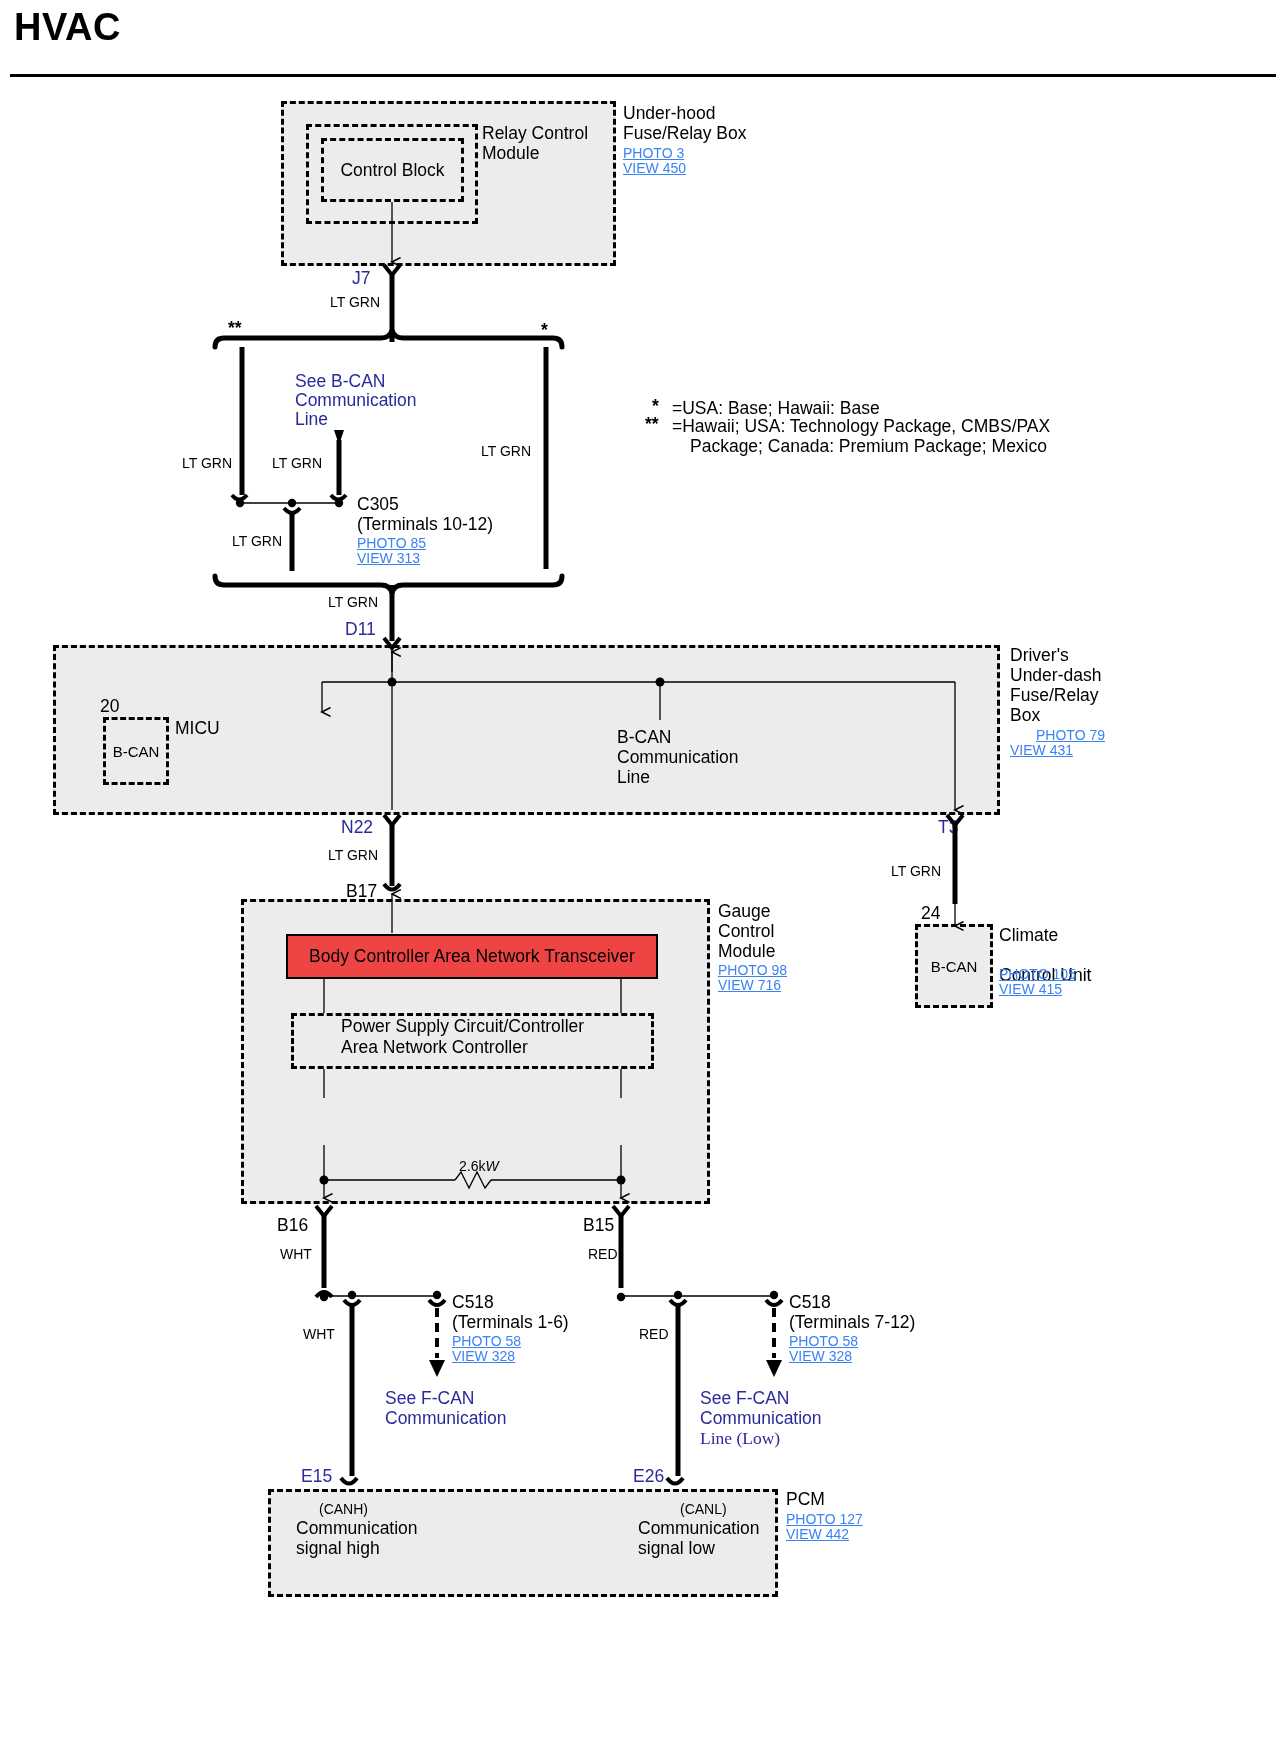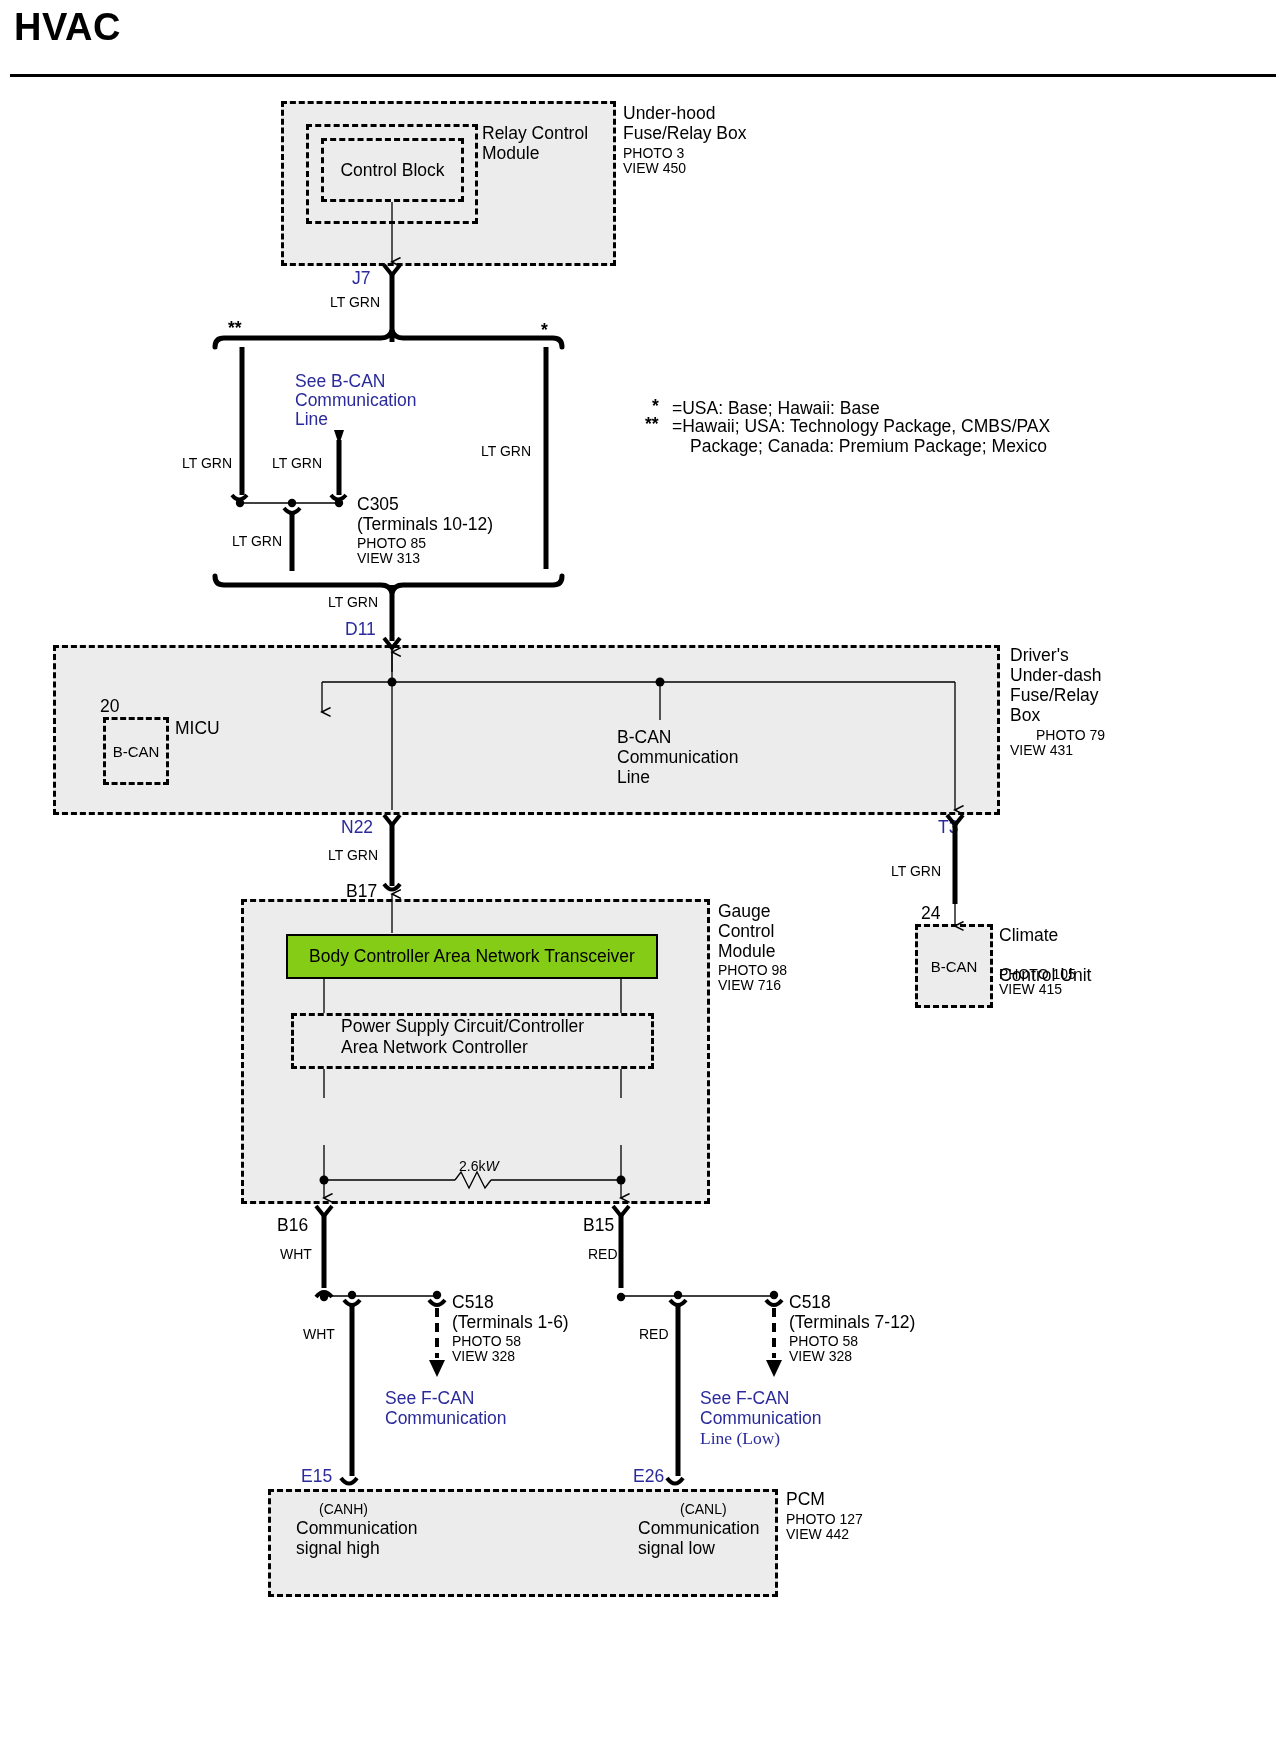--- a/index.html
+++ b/index.html
@@ -16,35 +16,35 @@
   .title {
     position:absolute; left:14px; top:6px;
     font-size:38px; font-weight:bold; letter-spacing:0.5px;
   }
   .rule {
     position:absolute; left:10px; top:74px; width:1266px; height:3px;
     background:#000;
   }
   .lbl        { position:absolute; font-size:17.5px; line-height:20px; white-space:pre; }
   .lbl-sm     { position:absolute; font-size:14px;  line-height:16px; white-space:pre; }
-  .blue       { color:#000000; }
+  .blue       { color:#3b82f6;text-decoration:underline; }
   .blue-b     { color:#2a2a9c; font-size:17.5px; }
   .mono-i     { font-style:italic; }
 
   
   .dbox {
     position:absolute; background:#ececec;
     border:3px dashed #000;
   }
   .dbox-plain {
     position:absolute; background:transparent;
     border:3px dashed #000;
   }
   .sbox {
-    position:absolute; background:#84cc16; border:2.5px solid #000;
+    position:absolute; background:#ef4444; border:2.5px solid #000;
     display:flex; align-items:center; justify-content:center;
     font-size:17.5px; text-align:center;
   }
   .dbox-in {
     position:absolute; background:#ececec; border:3px dashed #000;
     display:flex; align-items:center; justify-content:center;
     font-size:17.5px; text-align:center; line-height:21px;
   }
 
   svg.ov { position:absolute; left:0; top:0; width:1286px; height:1750px; pointer-events:none; }

